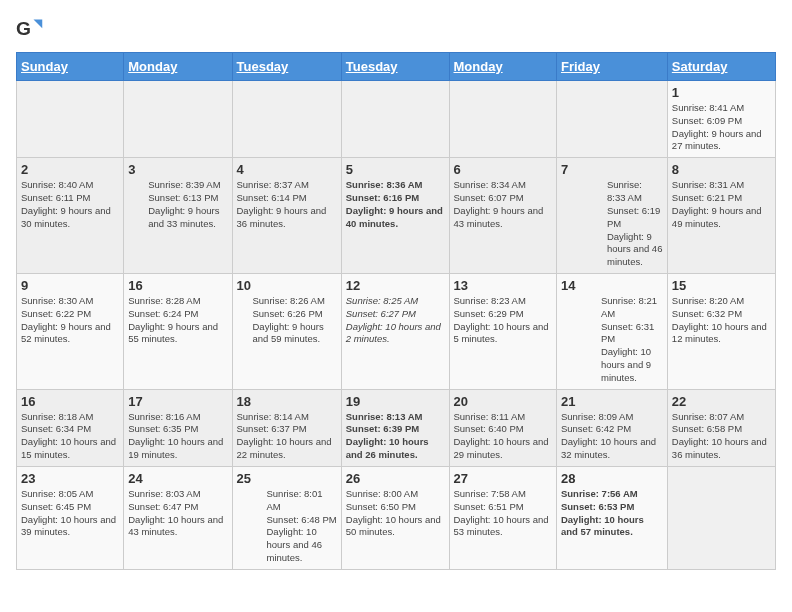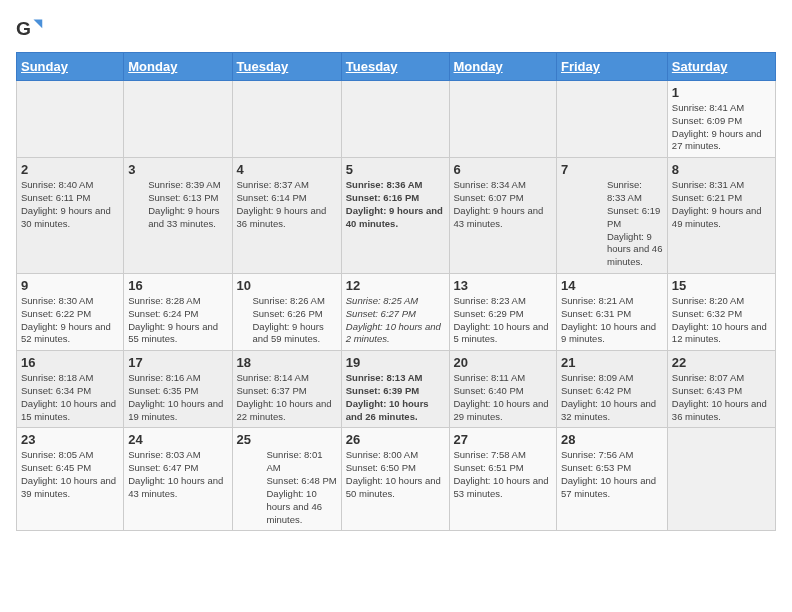--- a/index.html
+++ b/index.html
@@ -200,21 +200,21 @@
 Daylight: 10 hours and 2 minutes.</div>
         </td>
         <td>
           <span class="day-number">13</span>
           <div class="day-info" style="white-space: pre-line;">Sunrise: 8:23 AM
 Sunset: 6:29 PM
 Daylight: 10 hours and 5 minutes.</div>
         </td>
         <td>
           <span class="day-number">14</span>
-          <div class="day-info" style="white-space: pre-line;">Sunrise: 8:21 AM
+          <div class="day-info" style="white-space: pre-line; margin-left: 40px;">Sunrise: 8:21 AM
 Sunset: 6:31 PM
 Daylight: 10 hours and 9 minutes.</div>
         </td>
         <td>
           <span class="day-number">15</span>
           <div class="day-info" style="white-space: pre-line;">Sunrise: 8:20 AM
 Sunset: 6:32 PM
 Daylight: 10 hours and 12 minutes.</div>
         </td>
       </tr>
@@ -251,21 +251,21 @@
         </td>
         <td>
           <span class="day-number">21</span>
           <div class="day-info" style="white-space: pre-line;">Sunrise: 8:09 AM
 Sunset: 6:42 PM
 Daylight: 10 hours and 32 minutes.</div>
         </td>
         <td>
           <span class="day-number">22</span>
           <div class="day-info" style="white-space: pre-line;">Sunrise: 8:07 AM
-Sunset: 6:43 PM
+Sunset: 6:58 PM
 Daylight: 10 hours and 36 minutes.</div>
         </td>
       </tr>
       <tr>
         <td>
           <span class="day-number">23</span>
           <div class="day-info" style="white-space: pre-line;">Sunrise: 8:05 AM
 Sunset: 6:45 PM
 Daylight: 10 hours and 39 minutes.</div>
         </td>
@@ -288,20 +288,20 @@
 Daylight: 10 hours and 50 minutes.</div>
         </td>
         <td>
           <span class="day-number">27</span>
           <div class="day-info" style="white-space: pre-line;">Sunrise: 7:58 AM
 Sunset: 6:51 PM
 Daylight: 10 hours and 53 minutes.</div>
         </td>
         <td>
           <span class="day-number">28</span>
-          <div class="day-info" style="white-space: pre-line;">Sunrise: 7:56 AM
+          <div class="day-info" style="white-space: pre-line; font-weight: bold;">Sunrise: 7:56 AM
 Sunset: 6:53 PM
 Daylight: 10 hours and 57 minutes.</div>
         </td>
         <td class="empty-cell"></td>
       </tr>
     </tbody>
 </table>
 
 </body></html>

